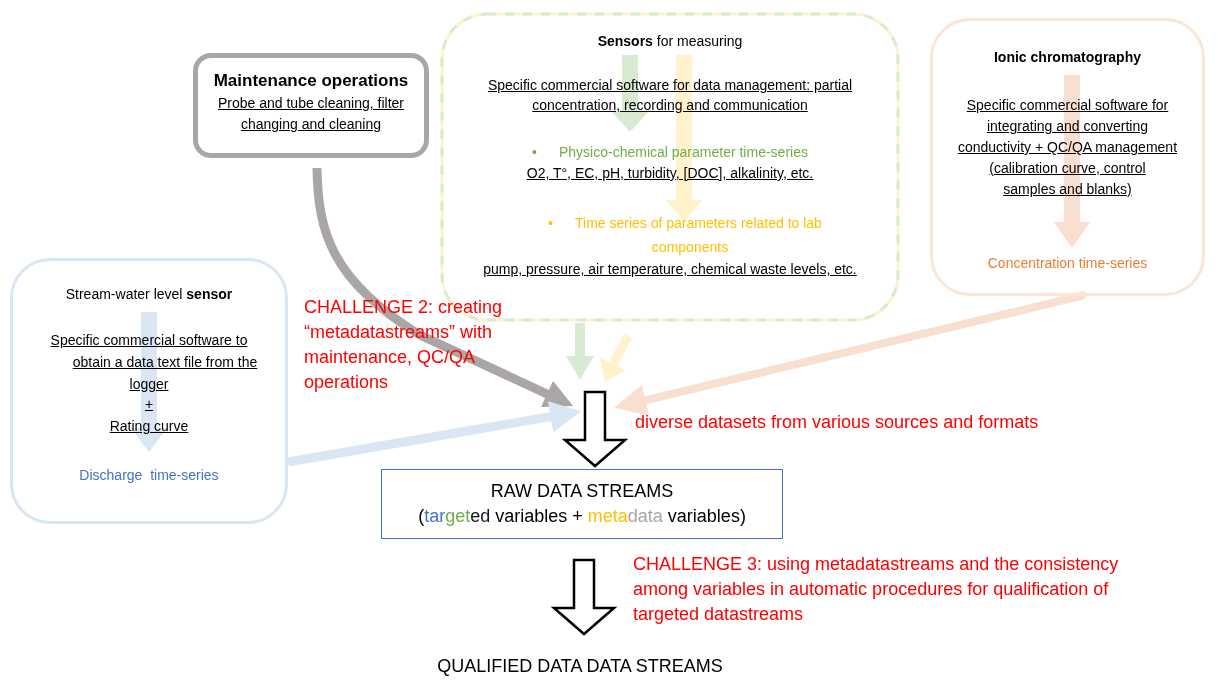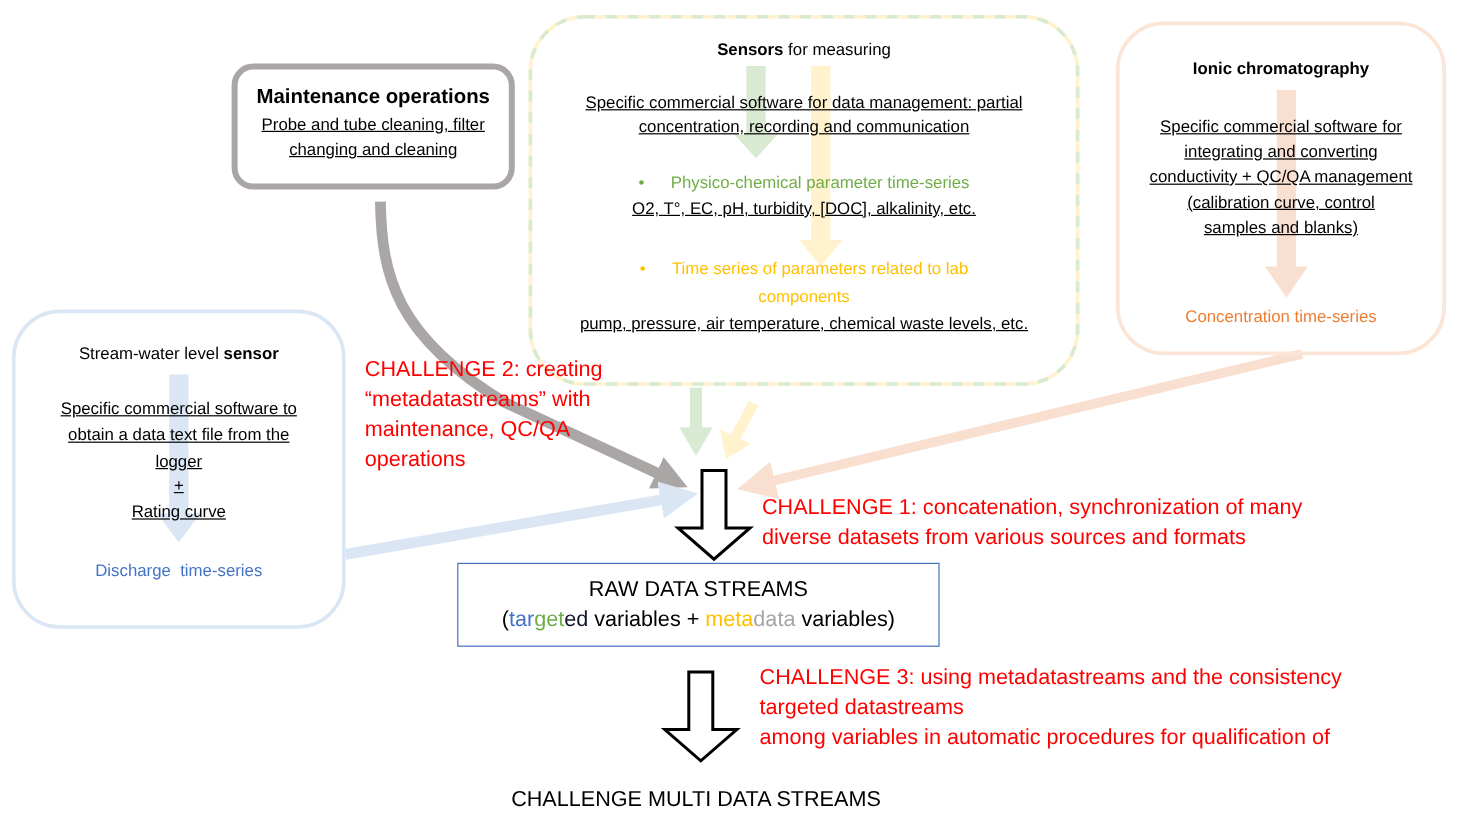--- a/index.html
+++ b/index.html
@@ -73,63 +73,62 @@
 </svg>
 <div class="t md" style="left:440px;width:460px;top:30px;">
   <span class="b">Sensors</span><span> for measuring</span>
 </div>
 <div class="t sm" style="left:440px;width:460px;top:75px;">Specific commercial software for data management: partial</div>
 <div class="t sm" style="left:440px;width:460px;top:95px;">concentration, recording and communication</div>
 <div class="t md" style="left:440px;width:460px;top:141px;color:#70ad47;">
   <span style="margin-right:22px;">•</span><span>Physico-chemical parameter time-series</span>
 </div>
 <div class="t sm" style="left:440px;width:460px;top:163px;">O2, T°, EC, pH, turbidity, [DOC], alkalinity, etc.</div>
-<div class="t md" style="left:440px;width:460px;top:212px;color:#ffc000;">
+<div class="t md" style="left:440px;width:460px;top:212px;color:#ffc000;padding-left:15px;">
   <span style="margin-right:22px;">•</span><span>Time series of parameters related to lab</span>
 </div>
-<div class="t md" style="left:440px;width:460px;top:236px;color:#ffc000;">components</div>
+<div class="t md" style="left:440px;width:460px;top:236px;color:#ffc000;padding-left:20px;">components</div>
 <div class="t sm" style="left:440px;width:460px;top:259px;">pump, pressure, air temperature, chemical waste levels, etc.</div>
 
 <div class="box" style="left:930px;top:18px;width:275px;height:278px;border:3px solid #fbe5d6;border-radius:40px;"></div>
 <div class="t md b" style="left:930px;width:275px;top:46px;">Ionic chromatography</div>
 <div class="t sm" style="left:930px;width:275px;top:95px;">Specific commercial software for</div>
 <div class="t sm" style="left:930px;width:275px;top:116px;">integrating and converting</div>
 <div class="t sm" style="left:930px;width:275px;top:137px;">conductivity + QC/QA management</div>
 <div class="t sm" style="left:930px;width:275px;top:158px;">(calibration curve, control</div>
 <div class="t sm" style="left:930px;width:275px;top:179px;">samples and blanks)</div>
 <div class="t md" style="left:930px;width:275px;top:252px;color:#ed7d31;">Concentration time-series</div>
 
 <div class="box" style="left:10px;top:258px;width:278px;height:266px;border:3px solid #dae6f4;border-radius:40px;"></div>
 <div class="t md" style="left:10px;width:278px;top:283px;">
   <span>Stream-water level </span><span class="b">sensor</span>
 </div>
 <div class="t sm" style="left:10px;width:278px;top:330px;">Specific commercial software to</div>
-<div class="t sm" style="left:10px;width:278px;top:352px;">obtain a data text file from the</div>
+<div class="t sm" style="left:10px;width:278px;top:352px;padding-left:16px;">obtain a data text file from the</div>
 <div class="t sm" style="left:10px;width:278px;top:374px;">logger</div>
 <div class="t sm" style="left:10px;width:278px;top:394px;">+</div>
 <div class="t sm" style="left:10px;width:278px;top:416px;">Rating curve</div>
 <div class="t md" style="left:10px;width:278px;top:464px;color:#4472c4;white-space:pre;">Discharge  time-series</div>
 
 <div class="red" style="left:304px;top:295px;">
   <div>CHALLENGE 2: creating</div>
   <div>“metadatastreams” with</div>
   <div>maintenance, QC/QA</div>
   <div>operations</div>
 </div>
 
 <div class="red" style="left:635px;top:410px;">
-  <div>CHALLENGE 1: concatenation, synchronization of many</div>
   <div>diverse datasets from various sources and formats</div>
 </div>
 
 <div class="box" style="left:381px;top:469px;width:402px;height:70px;border:1.5px solid #4472c4;"></div>
 <div class="t" style="left:381px;width:402px;top:479px;font-size:18px;line-height:24px;">RAW DATA STREAMS</div>
 <div class="t" style="left:381px;width:402px;top:504px;font-size:18px;line-height:24px;">
   <span>(</span><span style="color:#4472c4;">tar</span><span style="color:#70ad47;">get</span><span style="color:#0f172a;">ed</span><span style="white-space:pre;"> variables + </span><span style="color:#ffc000;">meta</span><span style="color:#a6a6a6;">data</span><span style="white-space:pre;"> variables)</span>
 </div>
 
 <div class="red" style="left:633px;top:552px;">
   <div>CHALLENGE 3: using metadatastreams and the consistency</div>
+  <div>among variables in automatic procedures for qualification of</div>
   <div>targeted datastreams</div>
-  <div>among variables in automatic procedures for qualification of</div>
 </div>
 
-<div class="t" style="left:380px;width:400px;top:654px;font-size:18px;line-height:24px;">CHALLENGE MULTI DATA STREAMS</div>
+<div class="t" style="left:380px;width:400px;top:654px;font-size:18px;line-height:24px;">QUALIFIED DATA DATA STREAMS</div>
 
 </body></html>

